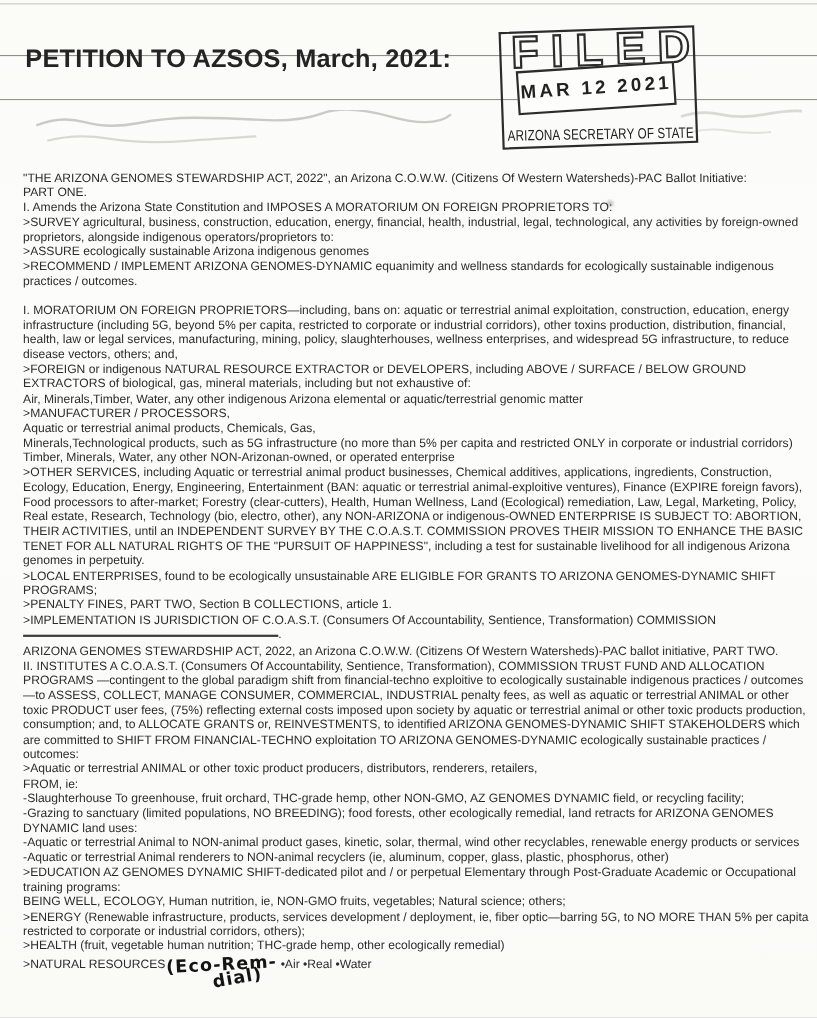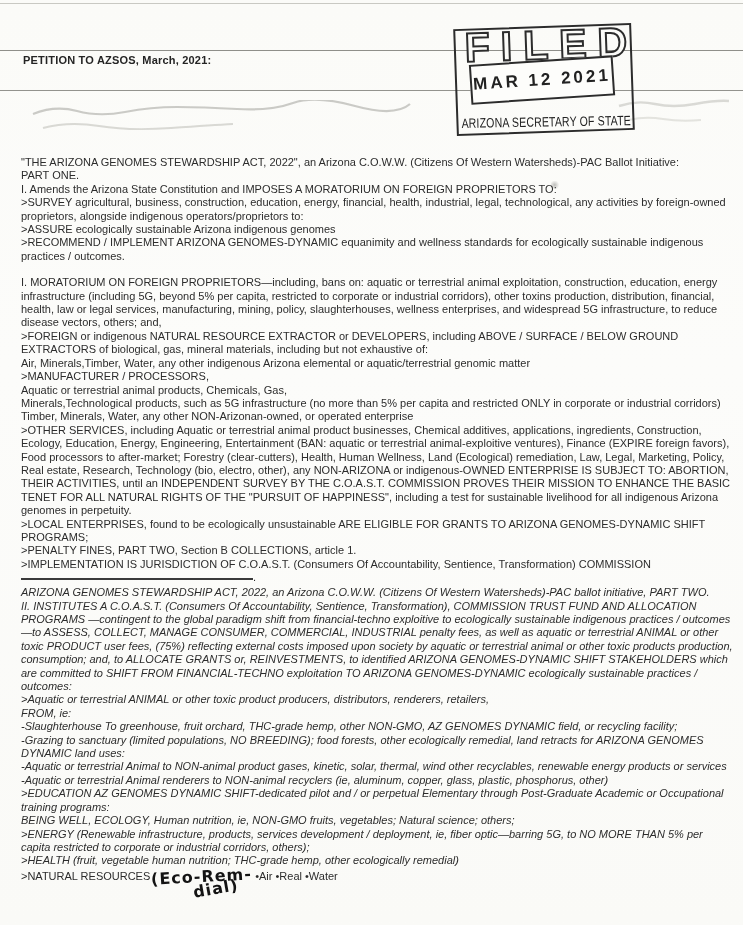--- a/index.html
+++ b/index.html
@@ -7,22 +7,22 @@
   .page{
     position:relative;width:743px;height:925px;margin:0;
     background:linear-gradient(180deg,#fbfbf8 0%,#fcfcfa 40%,#fafaf7 100%);
     overflow:hidden;color:#2e2e2e;
   }
   .rule{position:absolute;left:0;right:0;height:1px;z-index:1;}
   .rule-top{top:3px;background:#c9c9c3;}
   .rule-1{top:50px;background:#8f8f8a;}
   .rule-2{top:90px;background:#93938e;}
   .title{
-    position:absolute;left:23px;top:54px;margin:0;z-index:2;
-    font-size:11px;font-weight:bold;letter-spacing:0.2px;color:#242424;
+    position:absolute;left:23px;top:40px;margin:0;z-index:2;
+    font-size:23px;font-weight:bold;letter-spacing:0.2px;color:#242424;
     font-family:"Liberation Sans",sans-serif;
   }
   .faint{position:absolute;filter:blur(0.7px);z-index:0;}
   .artifact{
     position:absolute;left:551px;top:181px;width:9px;height:8px;opacity:.55;
     background:radial-gradient(circle at 40% 50%, #8a8a85 0%, rgba(138,138,133,0) 70%);
   }
   
   .stamp{
     position:absolute;left:455px;top:26px;width:178px;height:107px;
@@ -44,21 +44,21 @@
     position:absolute;bottom:3px;left:3px;white-space:nowrap;
     font-size:13.5px;color:#222;font-weight:500;letter-spacing:0.2px;
     transform:scaleX(0.78) rotate(0.8deg);transform-origin:left bottom;
   }
   
   .bodytext{position:absolute;left:21px;top:156px;width:714px;z-index:2;}
   .para{
     white-space:pre-wrap;margin:0 0 13px 0;
     font-size:11px;line-height:13.4px;color:#2c2c2c;letter-spacing:0;
   }
-  .para:last-of-type{margin-bottom:0;font-style:italic;}
+  .para:last-of-type{margin-bottom:0;}
   .sep-row{height:14px;line-height:13px;font-size:11px;margin:0 0 1px 0;}
   .sep-line{
     display:inline-block;width:232px;height:0;border-bottom:2px solid #3a3a3a;
     vertical-align:baseline;margin-bottom:1px;
   }
   .nr-line{position:relative;font-size:11px;line-height:13.4px;color:#2c2c2c;margin-top:0;}
   .hand{
     display:inline-block;position:relative;top:2px;margin:0 3px 0 1px;
     font-family:"DejaVu Sans",sans-serif;font-weight:700;font-size:16px;
     color:#141414;transform:rotate(-3deg);letter-spacing:1px;

